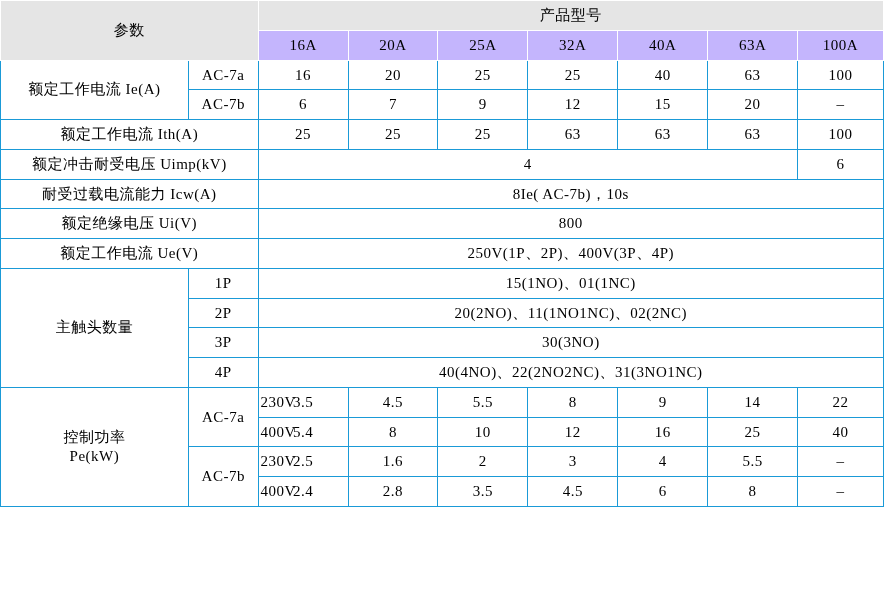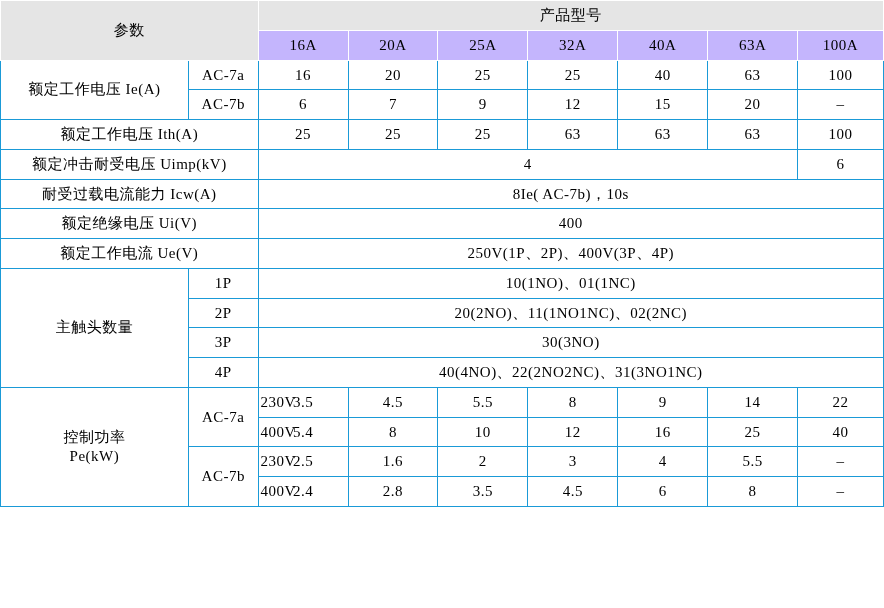--- a/index.html
+++ b/index.html
@@ -97,21 +97,21 @@
       <td class="hdr-sub">16A</td>
       <td class="hdr-sub">20A</td>
       <td class="hdr-sub">25A</td>
       <td class="hdr-sub">32A</td>
       <td class="hdr-sub">40A</td>
       <td class="hdr-sub">63A</td>
       <td class="hdr-sub">100A</td>
     </tr>
 
     <tr>
-      <td class="rowlabel" rowspan="2">额定工作电压 Ie(A)</td>
+      <td class="rowlabel" rowspan="2">额定工作电流 Ie(A)</td>
       <td class="sublabel" colspan="2">AC-7a</td>
       <td class="num">16</td>
       <td class="num">20</td>
       <td class="num">25</td>
       <td class="num">25</td>
       <td class="num">40</td>
       <td class="num">63</td>
       <td class="num">100</td>
     </tr>
 
@@ -120,21 +120,21 @@
       <td class="num">6</td>
       <td class="num">7</td>
       <td class="num">9</td>
       <td class="num">12</td>
       <td class="num">15</td>
       <td class="num">20</td>
       <td class="dash">–</td>
     </tr>
 
     <tr>
-      <td class="rowlabel" colspan="3">额定工作电压 Ith(A)</td>
+      <td class="rowlabel" colspan="3">额定工作电流 Ith(A)</td>
       <td class="num">25</td>
       <td class="num">25</td>
       <td class="num">25</td>
       <td class="num">63</td>
       <td class="num">63</td>
       <td class="num">63</td>
       <td class="num">100</td>
     </tr>
 
     <tr>
@@ -143,32 +143,32 @@
       <td class="num">6</td>
     </tr>
 
     <tr>
       <td class="rowlabel" colspan="3">耐受过载电流能力 Icw(A)</td>
       <td class="wide-text" colspan="7">8Ie( AC-7b)，10s</td>
     </tr>
 
     <tr>
       <td class="rowlabel" colspan="3">额定绝缘电压 Ui(V)</td>
-      <td class="wide-text" colspan="7">400</td>
+      <td class="wide-text" colspan="7">800</td>
     </tr>
 
     <tr>
       <td class="rowlabel" colspan="3">额定工作电流 Ue(V)</td>
       <td class="wide-text" colspan="7">250V(1P、2P)、400V(3P、4P)</td>
     </tr>
 
     <tr>
       <td class="rowlabel" rowspan="4">主触头数量</td>
       <td class="sublabel" colspan="2">1P</td>
-      <td class="wide-text" colspan="7">10(1NO)、01(1NC)</td>
+      <td class="wide-text" colspan="7">15(1NO)、01(1NC)</td>
     </tr>
     <tr>
       <td class="sublabel" colspan="2">2P</td>
       <td class="wide-text" colspan="7">20(2NO)、11(1NO1NC)、02(2NC)</td>
     </tr>
     <tr>
       <td class="sublabel" colspan="2">3P</td>
       <td class="wide-text" colspan="7">30(3NO)</td>
     </tr>
     <tr>

